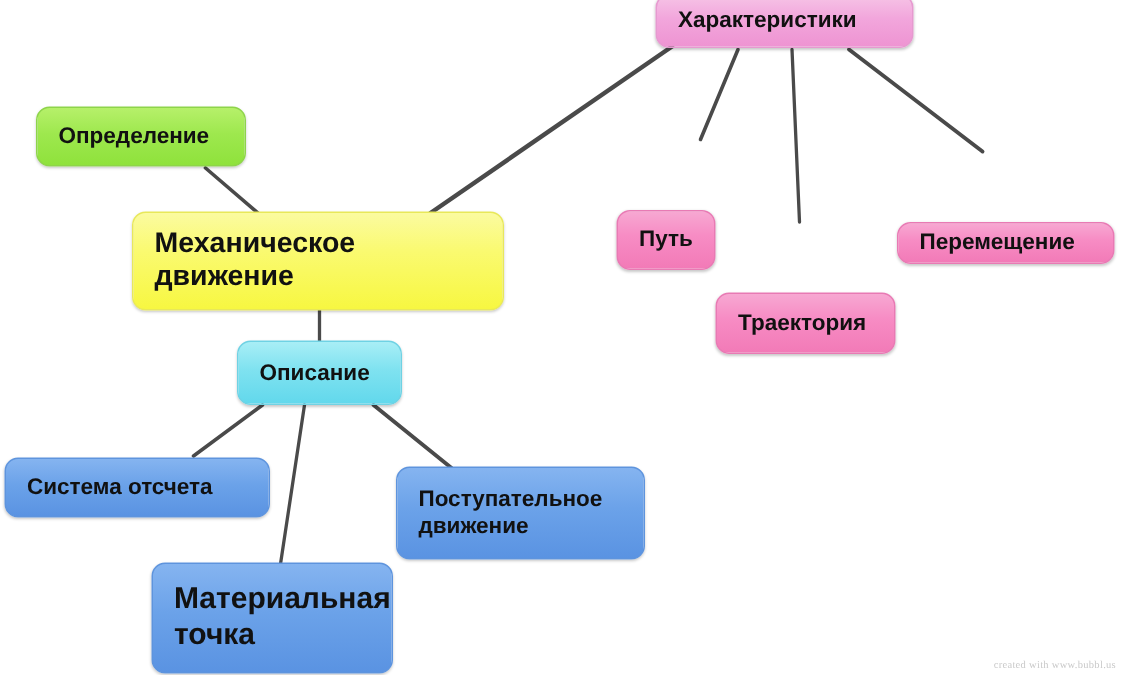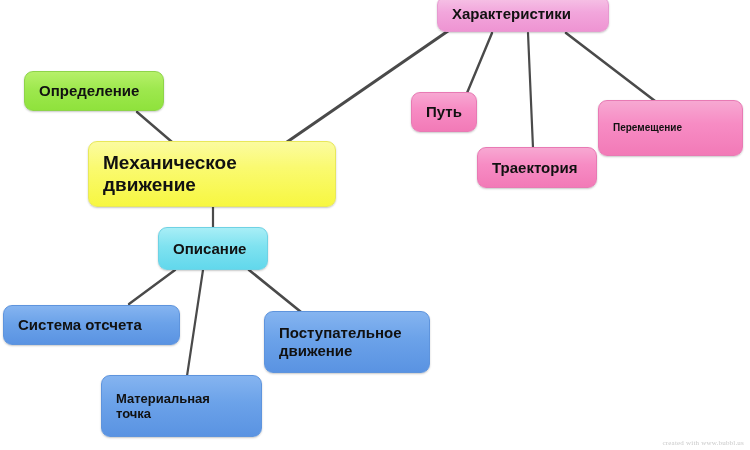--- a/index.html
+++ b/index.html
@@ -35,20 +35,21 @@
     line-height: 1.18;
     text-align: left;
     padding: 0 14px;
     box-shadow: 0 1px 2px rgba(0,0,0,0.22);
     z-index: 5;
     white-space: pre-line;
   }
   .n-pink {
     background: linear-gradient(180deg, #f7a8d2 0%, #f78cc4 42%, #f27ab7 100%);
     border: 1px solid #e87ab4;
+    margin-top: 48px;
   }
   .n-pink-light {
     background: linear-gradient(180deg, #f6c4e6 0%, #f2a6dc 45%, #ee94d2 100%);
     border: 1px solid #e69ad0;
   }
   .n-green {
     background: linear-gradient(180deg, #b6f06a 0%, #9ee84e 45%, #8fe23c 100%);
     border: 1px solid #8ed44a;
   }
   .n-yellow {
@@ -88,26 +89,26 @@
       <line x1="213" y1="207" x2="213" y2="228" stroke="#4a4a4a" stroke-width="2.2" stroke-linecap="round"></line>
       <line x1="175" y1="270" x2="129" y2="304" stroke="#4a4a4a" stroke-width="2.4" stroke-linecap="round"></line>
       <line x1="203" y1="270" x2="187" y2="376" stroke="#4a4a4a" stroke-width="2.2" stroke-linecap="round"></line>
       <line x1="249" y1="270" x2="301" y2="312" stroke="#4a4a4a" stroke-width="2.6" stroke-linecap="round"></line>
     </svg>
 
   <div id="nodes-layer">
       <div class="node n-pink-light" style="left: 437px; top: -4px; width: 172px; height: 36px; font-size: 15px;"><span>Характеристики</span></div>
       <div class="node n-pink" style="left: 411px; top: 92px; width: 66px; height: 40px; font-size: 15px;"><span>Путь</span></div>
       <div class="node n-pink" style="left: 477px; top: 147px; width: 120px; height: 41px; font-size: 15px;"><span>Траектория</span></div>
-      <div class="node n-pink" style="left: 598px; top: 100px; width: 145px; height: 56px; font-size: 10px;"><span>Перемещение</span></div>
+      <div class="node n-pink" style="left: 598px; top: 100px; width: 145px; height: 28px; font-size: 15px;"><span>Перемещение</span></div>
       <div class="node n-green" style="left: 24px; top: 71px; width: 140px; height: 40px; font-size: 15px; text-align: center;"><span>Определение</span></div>
       <div class="node n-yellow" style="left: 88px; top: 141px; width: 248px; height: 66px; font-size: 19px;"><span>Механическое движение</span></div>
       <div class="node n-cyan" style="left: 158px; top: 227px; width: 110px; height: 43px; font-size: 15px;"><span>Описание</span></div>
       <div class="node n-blue" style="left: 3px; top: 305px; width: 177px; height: 40px; font-size: 15px;"><span>Система отсчета</span></div>
       <div class="node n-blue" style="left: 264px; top: 311px; width: 166px; height: 62px; font-size: 15px;"><span>Поступательное
 движение</span></div>
-      <div class="node n-blue" style="left: 101px; top: 375px; width: 161px; height: 62px; font-size: 13px;"><span>Материальная
+      <div class="node n-blue" style="left: 101px; top: 375px; width: 161px; height: 74px; font-size: 20px;"><span>Материальная
 точка</span></div>
     </div>
 
   <div class="watermark">created with www.bubbl.us</div>
 
 </div>
 
 </body></html>

